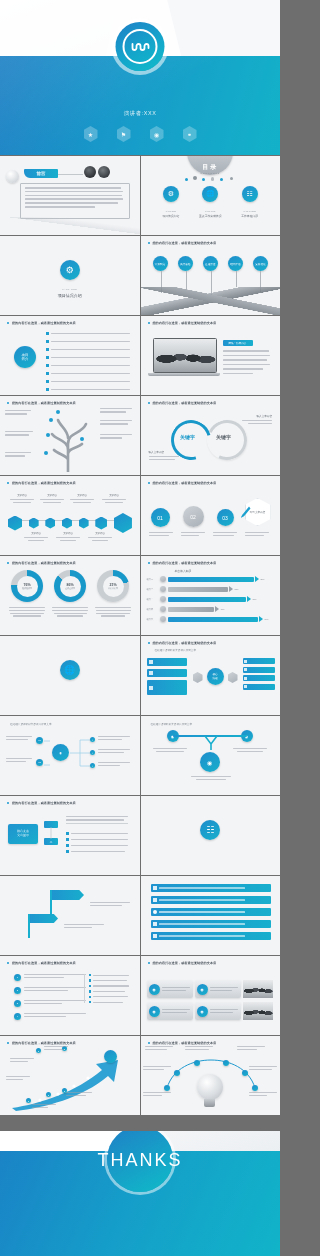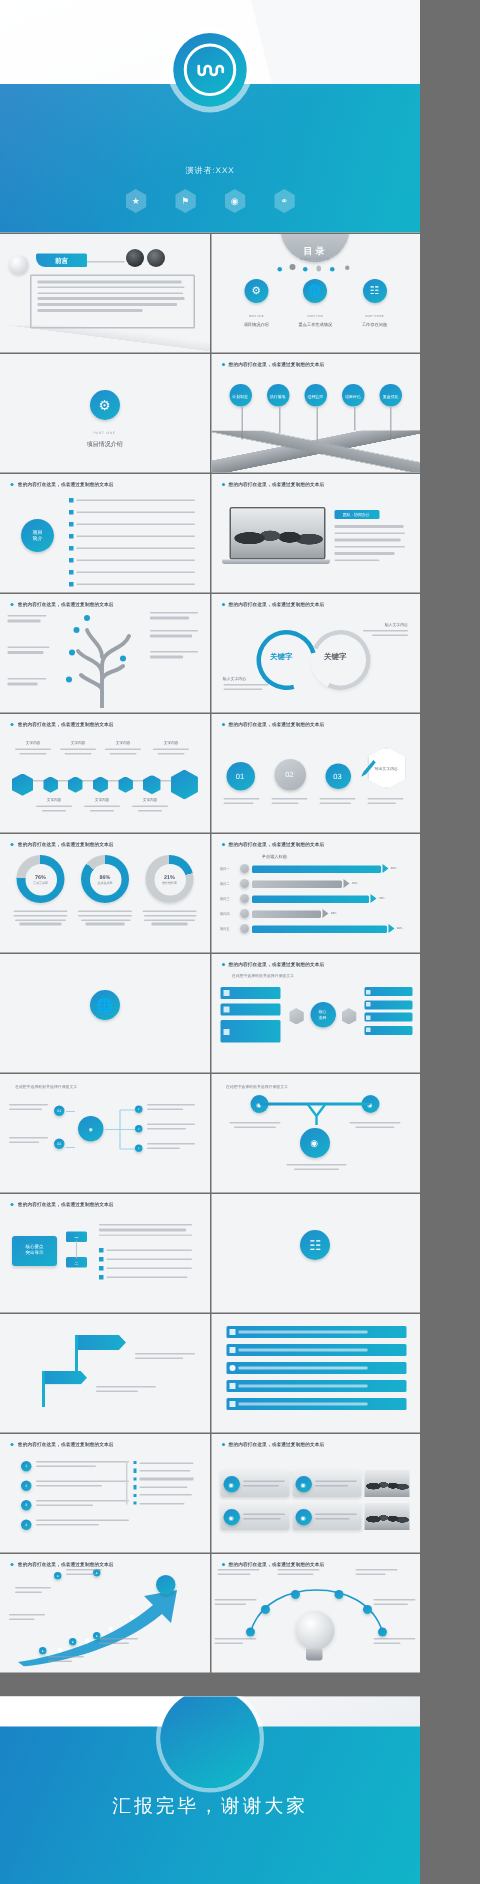--- a/index.html
+++ b/index.html
@@ -897,16 +897,16 @@
           <span class="blur" style="height:1.2px;width:18px;"></span>
         </div>
     </div>
 
   </div>
 
   <div class="slide thanks">
     <div class="th-top"></div>
     <div class="th-bot"></div>
     <div class="th-circ"></div>
-    <div class="th-sub">汇报完毕，谢谢大家</div>
+    <div class="th-word">THANKS</div>
   </div>
 
 </div>
 
 </body></html>

